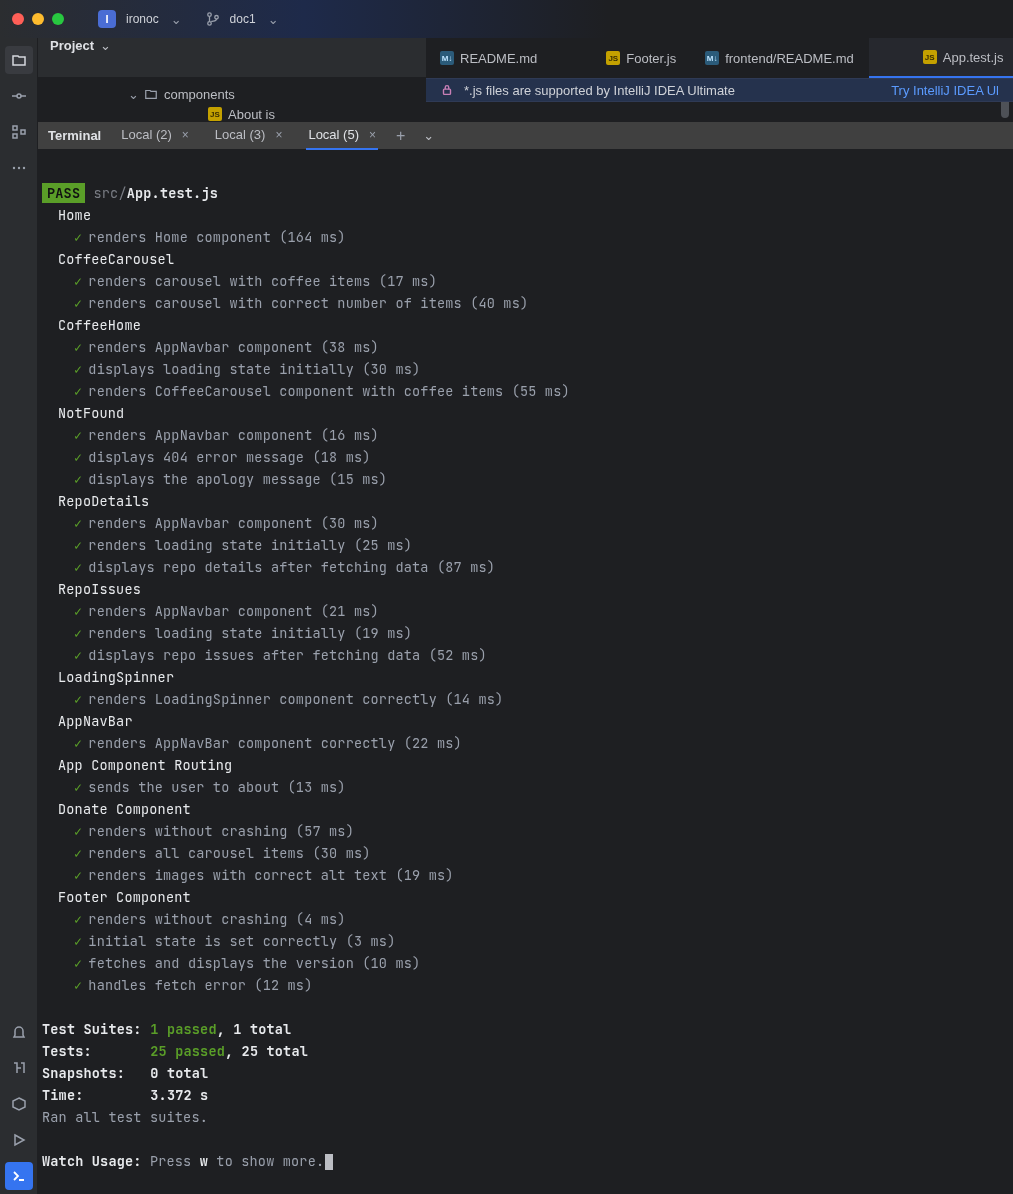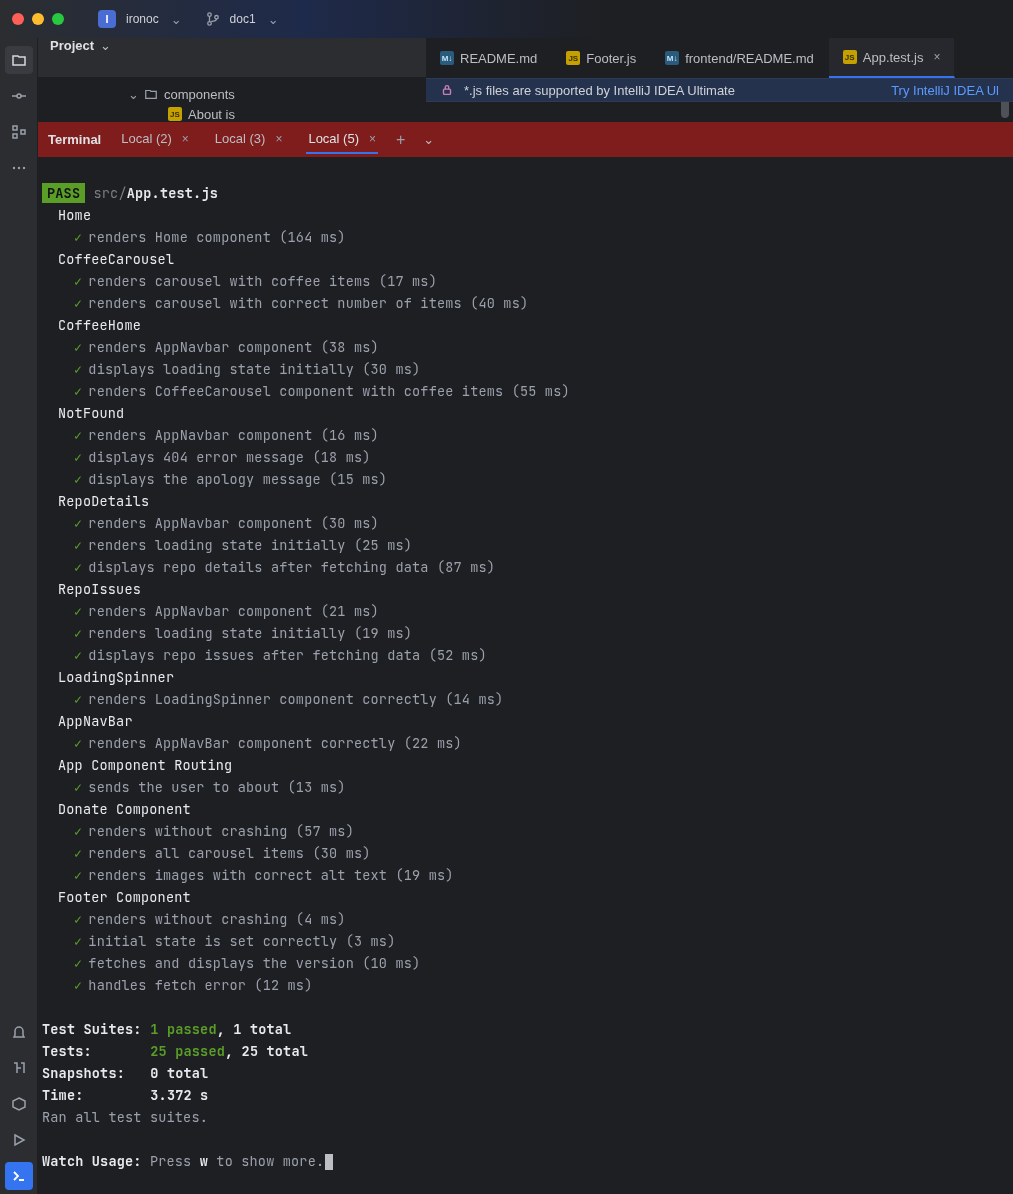--- a/index.html
+++ b/index.html
@@ -64,34 +64,34 @@
     position:absolute; left:426px; top:38px; right:0; height:40px;
     background:#1e1f22; display:flex; align-items:stretch;
   }
   .etab {
     display:flex; align-items:center; gap:6px; padding:0 14px;
     color:#bcbec4; border-right:1px solid #1e1f22; white-space:nowrap;
     background:#1e1f22;
   }
   .etab.active { background:#26282e; border-bottom:2px solid #3574f0; }
   .ficon { width:14px;height:14px;border-radius:2px;display:inline-flex;align-items:center;justify-content:center;font-size:8px;font-weight:700;}
-  .ficon.md{background:#2b5b7a;color:#bfe4ff;} .ficon.js{background:#c4a100;color:#3a2f00;}
+  .ficon.md{background:#2b5b7a;color:#bfe4ff;} .ficon.js{background:#c4a100;color:#3a2f00;margin-left:40px;}
   .close-x { color:#9aa0ac; font-size:12px; margin-left:4px; }
   
   .notif {
     position:absolute; left:426px; top:78px; right:0; height:24px;
     background:#25324d; border-bottom:1px solid #2f3a55; border-top:1px solid #2f3a55;
     display:flex; align-items:center; padding:0 14px; gap:10px; color:#cfd2d8;
   }
   .lock-icon { width:14px;height:14px;color:#c87fb6; }
   .notif .try { margin-left:auto; color:#5b9bff; }
   
   .term-header {
-    position:absolute; left:38px; top:122px; right:0; height:35px;
-    background:#7f1d1d; display:flex; align-items:center; padding:0 10px; gap:18px;
+    position:absolute; left:38px; top:122px; right:0; height:27px;
+    background:#404040; display:flex; align-items:center; padding:0 10px; gap:18px;
   }
   .term-header .ttitle { color:#dfe1e5; font-weight:600; }
   .term-tab {
     color:#bcbec4; display:flex; align-items:center; gap:6px;
     padding:6px 2px; border-bottom:2px solid transparent;
   }
   .term-tab.active { color:#dfe1e5; border-bottom:2px solid #3574f0; }
   .term-tab .tx { color:#9aa0ac; font-size:12px; margin-left:4px; }
   .term-header .add { color:#9aa0ac; font-size:16px; }
   

